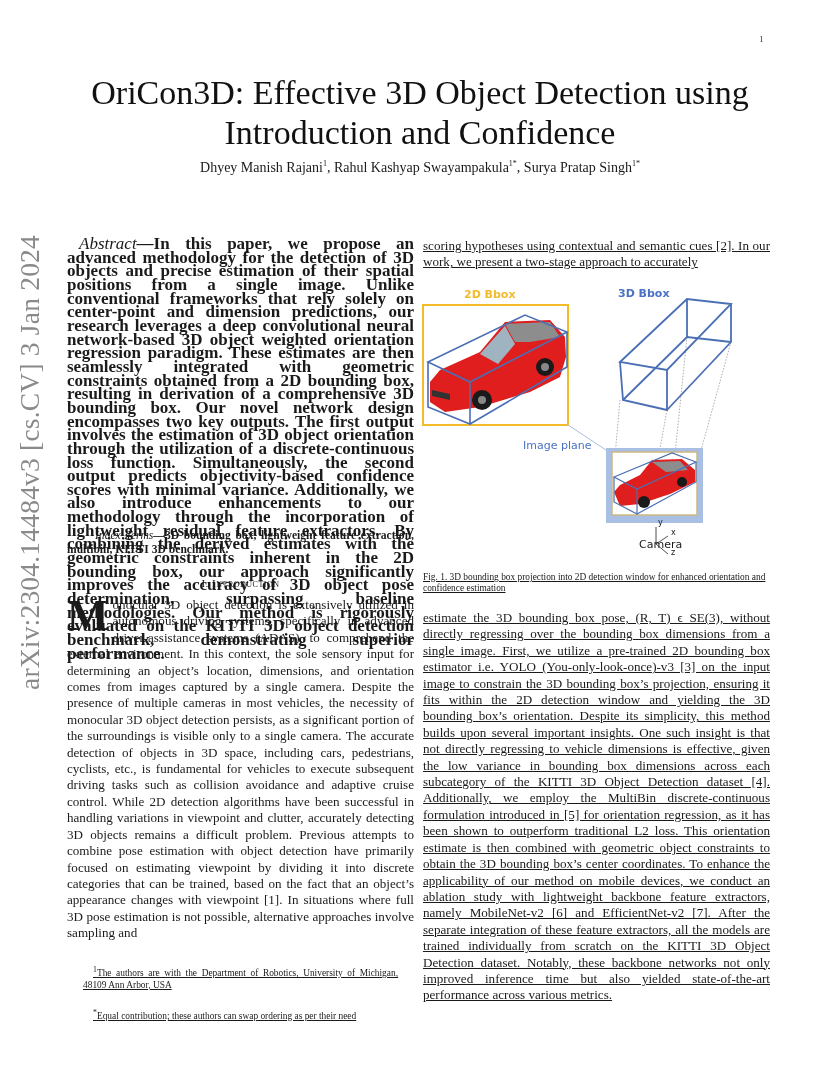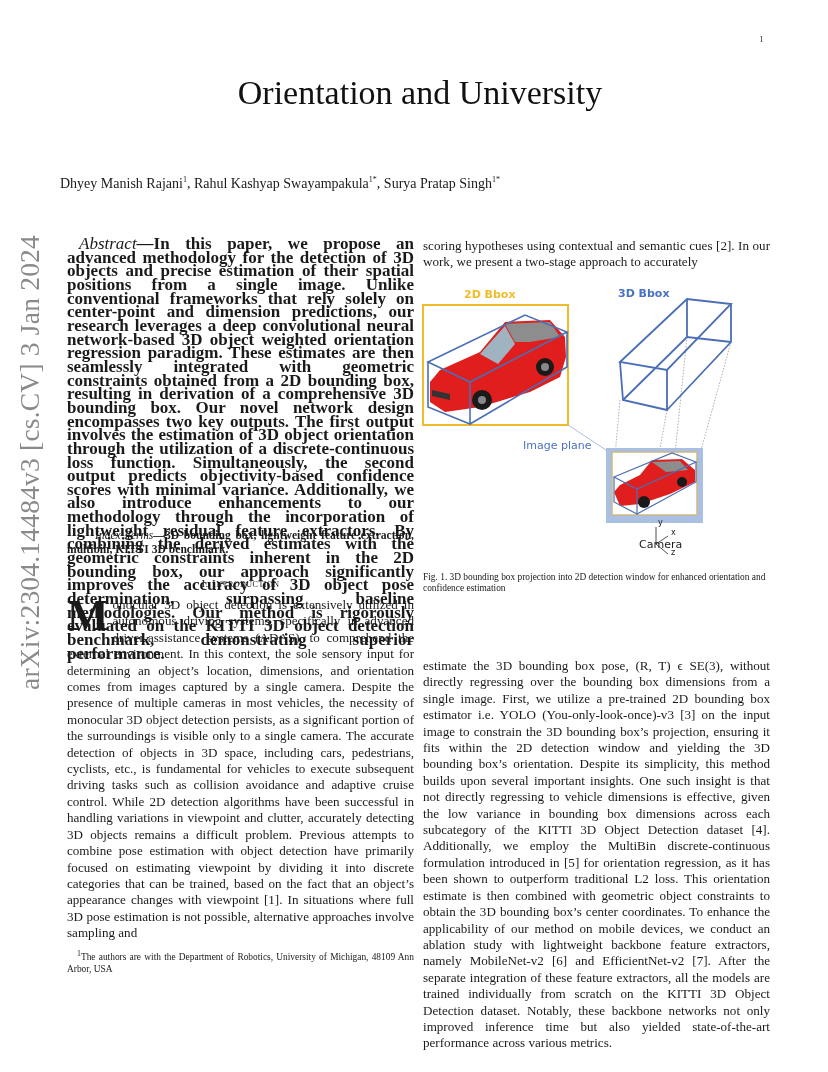--- a/index.html
+++ b/index.html
@@ -3,71 +3,73 @@
 <meta charset="utf-8">
 <style>
   html, body { margin: 0; padding: 0; background: #ffffff; }
   body { width: 828px; height: 1072px; position: relative; overflow: hidden;
          font-family: "Liberation Serif", "DejaVu Serif", serif; color: #1a1a1a; }
   .page-num { position: absolute; left: 759px; top: 34px; font-size: 9px; color: #333; }
   .arxiv { position: absolute; left: 14px; top: 690px; transform-origin: 0 0; transform: rotate(-90deg);
            font-size: 27.5px; color: #8a8a8a; white-space: nowrap; letter-spacing: 0.2px; }
   .title { position: absolute; left: 60px; width: 720px; top: 73px; text-align: center;
            font-size: 34px; line-height: 40px; color: #111; }
-  .authors { position: absolute; left: 60px; width: 720px; top: 175px; font-size: 14px; }
+  .authors { position: absolute; left: 60px; width: 720px; top: 159px; text-align: center; font-size: 14px; }
   .authors sup { font-size: 8px; }
   .col { position: absolute; width: 347px; font-size: 13.1px; line-height: 16.4px; text-align: justify; }
   .col-left { left: 67px; }
-  .col-right { left: 423px; }
+  .col-right { left: 423px; text-decoration: underline; }
   .abstract { top: 237px; font-weight: bold; font-size: 17px; line-height: 13.65px; text-indent: 12px; }
   .abstract .lbl { font-style: italic; font-weight: normal; }
   .index-terms { top: 529px; font-weight: bold; font-size: 11.6px; line-height: 13.65px; text-indent: 12px; }
   .index-terms .lbl { font-style: italic; font-weight: normal; margin-left: 16px; }
   .section-heading { position: absolute; left: 67px; width: 347px; top: 577px; text-align: center; font-size: 11px; letter-spacing: 0.5px; }
   .section-heading .sc { font-variant: small-caps; }
   .intro { top: 597px; }
   .dropcap { float: left; font-size: 44px; line-height: 34px; margin: 2px 4px 0 0; font-weight: bold; }
   .footnotes { top: 948px; font-size: 9.4px; line-height: 11.4px; }
-  .footnotes p { margin: 0; text-indent: 10px; }
+  .footnotes p { margin: 16px; text-indent: 10px; text-decoration: underline; }
   .right-top { top: 238px; }
   .caption { top: 572px; font-size: 9.4px; line-height: 11.4px; text-align: left; }
-  .right-body { top: 610px; margin-top: 48px; }
+  .right-body { top: 610px; }
   .right-body p { margin: 0; }
   .indent { text-indent: 12px; }
   .figure { position: absolute; left: 420px; top: 282px; width: 355px; height: 280px; text-align: center; }
   .fig-label { position: absolute; font-family: "DejaVu Sans", "Liberation Sans", sans-serif; font-weight: bold; font-size: 11px; }
   .fig-text { position: absolute; font-family: "DejaVu Sans", "Liberation Sans", sans-serif; font-size: 11px; }
 </style>
 </head>
 <body>
 
 <div class="page-num">1</div>
 
 <div class="arxiv">arXiv:2304.14484v3  [cs.CV]  3 Jan 2024</div>
 
 <div class="title">
-  <div>Orientation and University</div>
+  <div>OriCon3D: Effective 3D Object Detection using</div>
+  <div>Introduction and Confidence</div>
 </div>
 
 <div class="authors">
   <span>Dhyey Manish Rajani</span><sup>1</sup><span>, </span>
   <span>Rahul Kashyap Swayampakula</span><sup>1*</sup><span>, </span>
   <span>Surya Pratap Singh</span><sup>1*</sup>
 </div>
 
 <div class="col col-left abstract"><span class="lbl">Abstract</span><span>—</span><span>In this paper, we propose an advanced methodology for the detection of 3D objects and precise estimation of their spatial positions from a single image. Unlike conventional frameworks that rely solely on center-point and dimension predictions, our research leverages a deep convolutional neural network-based 3D object weighted orientation regression paradigm. These estimates are then seamlessly integrated with geometric constraints obtained from a 2D bounding box, resulting in derivation of a comprehensive 3D bounding box. Our novel network design encompasses two key outputs. The first output involves the estimation of 3D object orientation through the utilization of a discrete-continuous loss function. Simultaneously, the second output predicts objectivity-based confidence scores with minimal variance. Additionally, we also introduce enhancements to our methodology through the incorporation of lightweight residual feature extractors. By combining the derived estimates with the geometric constraints inherent in the 2D bounding box, our approach significantly improves the accuracy of 3D object pose determination, surpassing baseline methodologies. Our method is rigorously evaluated on the KITTI 3D object detection benchmark, demonstrating superior performance.</span></div>
 
 <div class="col col-left index-terms"><span class="lbl">Index Terms</span><span>—</span><span>3D bounding box, lightweight feature extraction, multibin, KITTI 3D benchmark.</span></div>
 
 <div class="section-heading"><span>I. </span><span class="sc">Introduction</span></div>
 
 <div class="col col-left intro"><span class="dropcap">M</span><span>onocular 3D object detection is extensively utilized in autonomous driving systems, specifically in advanced driver-assistance systems (ADAS), to comprehend the external environment. In this context, the sole sensory input for determining an object’s location, dimensions, and orientation comes from images captured by a single camera. Despite the presence of multiple cameras in most vehicles, the necessity of monocular 3D object detection persists, as a significant portion of the surroundings is visible only to a single camera. The accurate detection of objects in 3D space, including cars, pedestrians, cyclists, etc., is fundamental for vehicles to execute subsequent driving tasks such as collision avoidance and adaptive cruise control. While 2D detection algorithms have been successful in handling variations in viewpoint and clutter, accurately detecting 3D objects remains a difficult problem. Previous attempts to combine pose estimation with object detection have primarily focused on estimating viewpoint by dividing it into discrete categories that can be trained, based on the fact that an object’s appearance changes with viewpoint [1]. In situations where full 3D pose estimation is not possible, alternative approaches involve sampling and</span></div>
 
 <div class="col col-left footnotes">
   <p><sup>1</sup><span>The authors are with the Department of Robotics, University of Michigan, 48109 Ann Arbor, USA</span></p>
+  <p><sup>*</sup><span>Equal contribution; these authors can swap ordering as per their need</span></p>
 </div>
 
 <div class="col col-right right-top">scoring hypotheses using contextual and semantic cues [2]. In our work, we present a two-stage approach to accurately</div>
 
 <div class="figure">
   <svg width="355" height="280" viewBox="0 0 355 280">
 
     <rect x="3" y="23" width="145" height="120" fill="none" stroke="#f2bb2a" stroke-width="2"></rect>
 
     <g>

